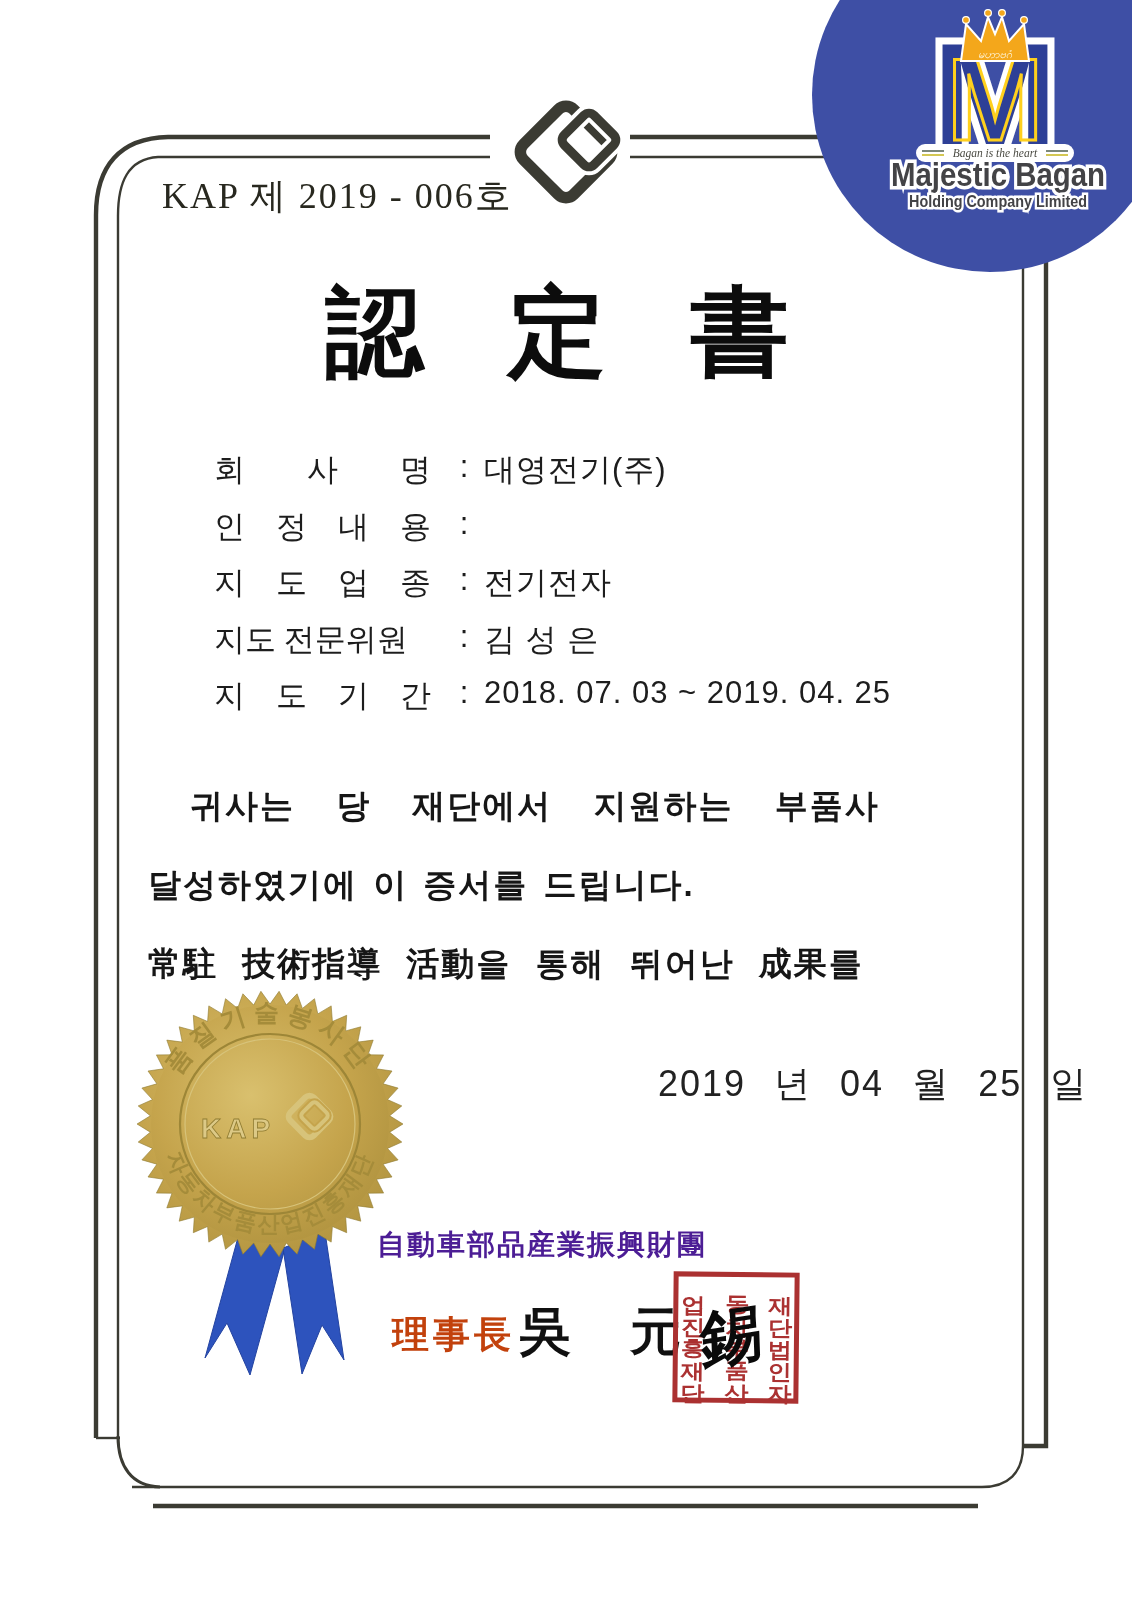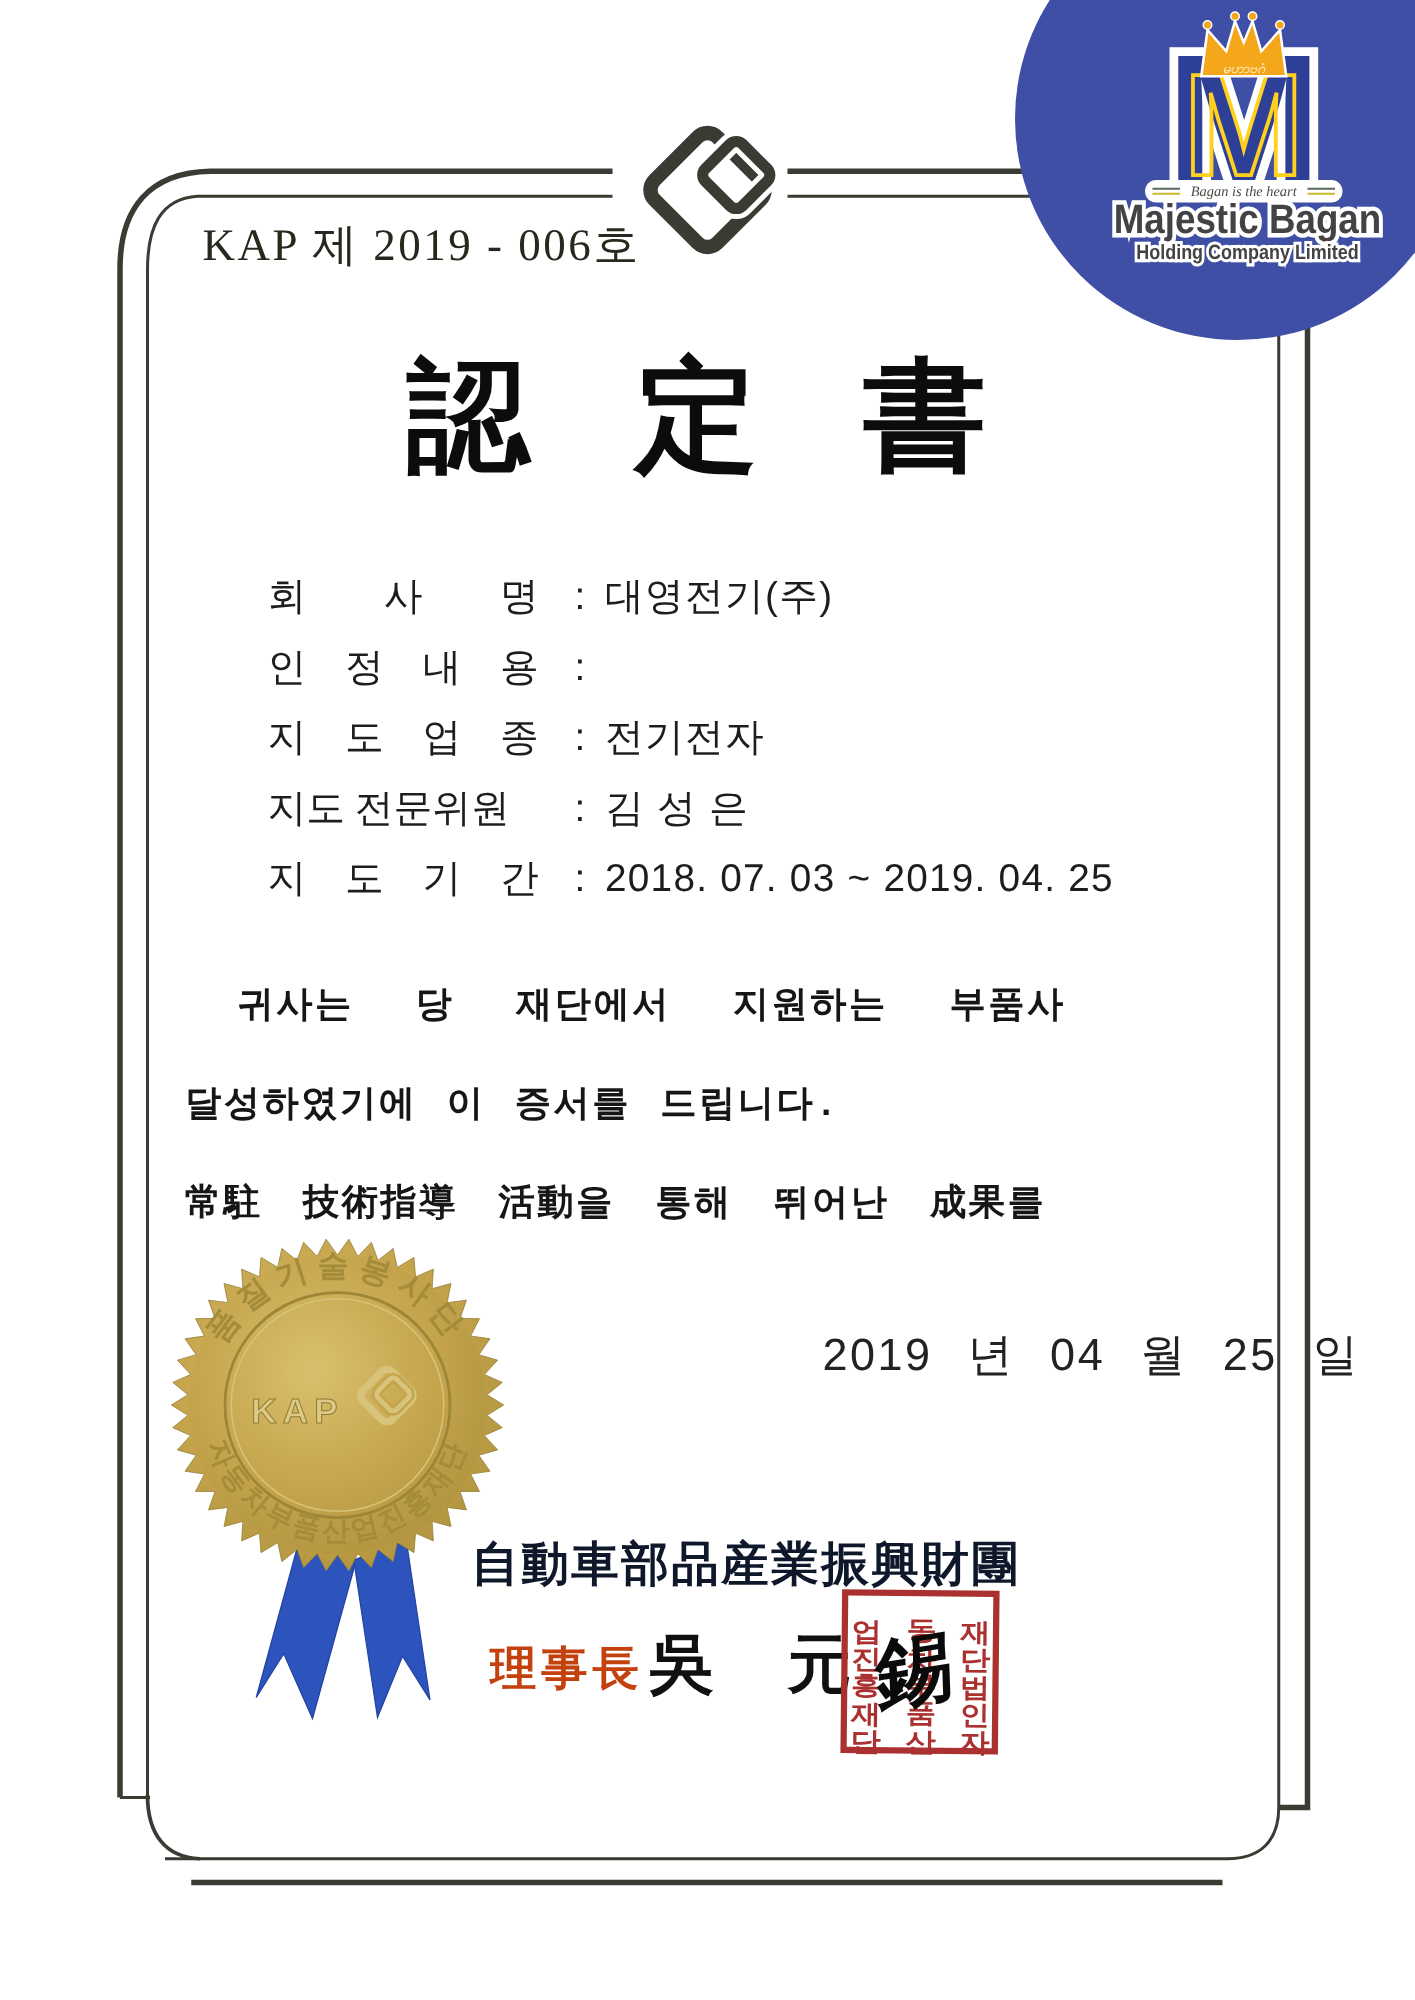--- a/index.html
+++ b/index.html
@@ -10,35 +10,35 @@
   #border-svg{position:absolute;left:0;top:0;z-index:1;}
   
   #cert-number{left:162px;top:172px;font-size:36px;letter-spacing:2px;color:#28281f;
                font-family:"Liberation Serif",serif;z-index:3;}
   
   #cert-title{left:0;right:0;top:268px;text-align:center;font-size:98px;font-weight:700;
               color:#0c0c0c;word-spacing:56px;letter-spacing:2px;z-index:3;
               transform:translateX(-8px);font-family:"Liberation Serif",serif;}
   
   #fields{left:214px;top:449px;z-index:3;}
-  .field-row{height:56.5px;display:flex;align-items:center;font-size:31px;color:#1d1d1d;}
+  .field-row{height:56.5px;display:flex;font-size:31px;color:#1d1d1d;}
   .field-label{display:inline-block;width:240px;white-space:pre;font-family:"Liberation Serif",serif;}
   .field-colon{display:inline-block;width:20px;text-align:center;font-family:"Liberation Sans",sans-serif;}
   .field-value{margin-left:10px;font-family:"Liberation Sans",sans-serif;letter-spacing:1px;}
   
   #body-par{left:148px;top:766px;width:858px;z-index:3;font-weight:700;color:#161616;}
-  .body-line{font-size:29px;line-height:79px;letter-spacing:2px;font-family:Liberation Mono, monospace;}
+  .body-line{font-size:33px;line-height:79px;letter-spacing:2px;font-family:Liberation Sans, sans-serif;}
   .body-line.l1{text-indent:42px;word-spacing:30px;}
   .body-line.l2{word-spacing:13px;}
   .body-line.l3{word-spacing:4px;}
   
   #issue-date{left:648px;top:1060px;font-size:36px;color:#222;word-spacing:16px;
               letter-spacing:2px;font-family:"Liberation Sans",sans-serif;z-index:3;margin-left:10px;}
   
-  #org-line{left:377px;top:1226px;font-size:38px;font-weight:700;color:#0f172a;
+  #org-line{left:377px;top:1226px;font-size:28px;font-weight:700;color:#4c1d95;
             letter-spacing:2px;z-index:3;}
   #signer-title{left:392px;top:1310px;font-size:37px;font-weight:700;color:#c2410c;
                 letter-spacing:4px;z-index:3;}
   #signer-n1{left:520px;top:1298px;font-size:51px;font-weight:700;color:#101010;z-index:3;}
   #signer-n2{left:630px;top:1298px;font-size:51px;font-weight:700;color:#101010;z-index:3;}
   #signer-n3{left:700px;top:1294px;font-size:62px;font-weight:700;color:#0a0a0a;z-index:6;
              transform:rotate(-9deg) skewX(-7deg);}
   
   #red-stamp{left:673px;top:1272px;width:126px;height:131px;border:5px solid #ab3131;
              box-sizing:border-box;z-index:5;display:flex;flex-direction:row-reverse;

